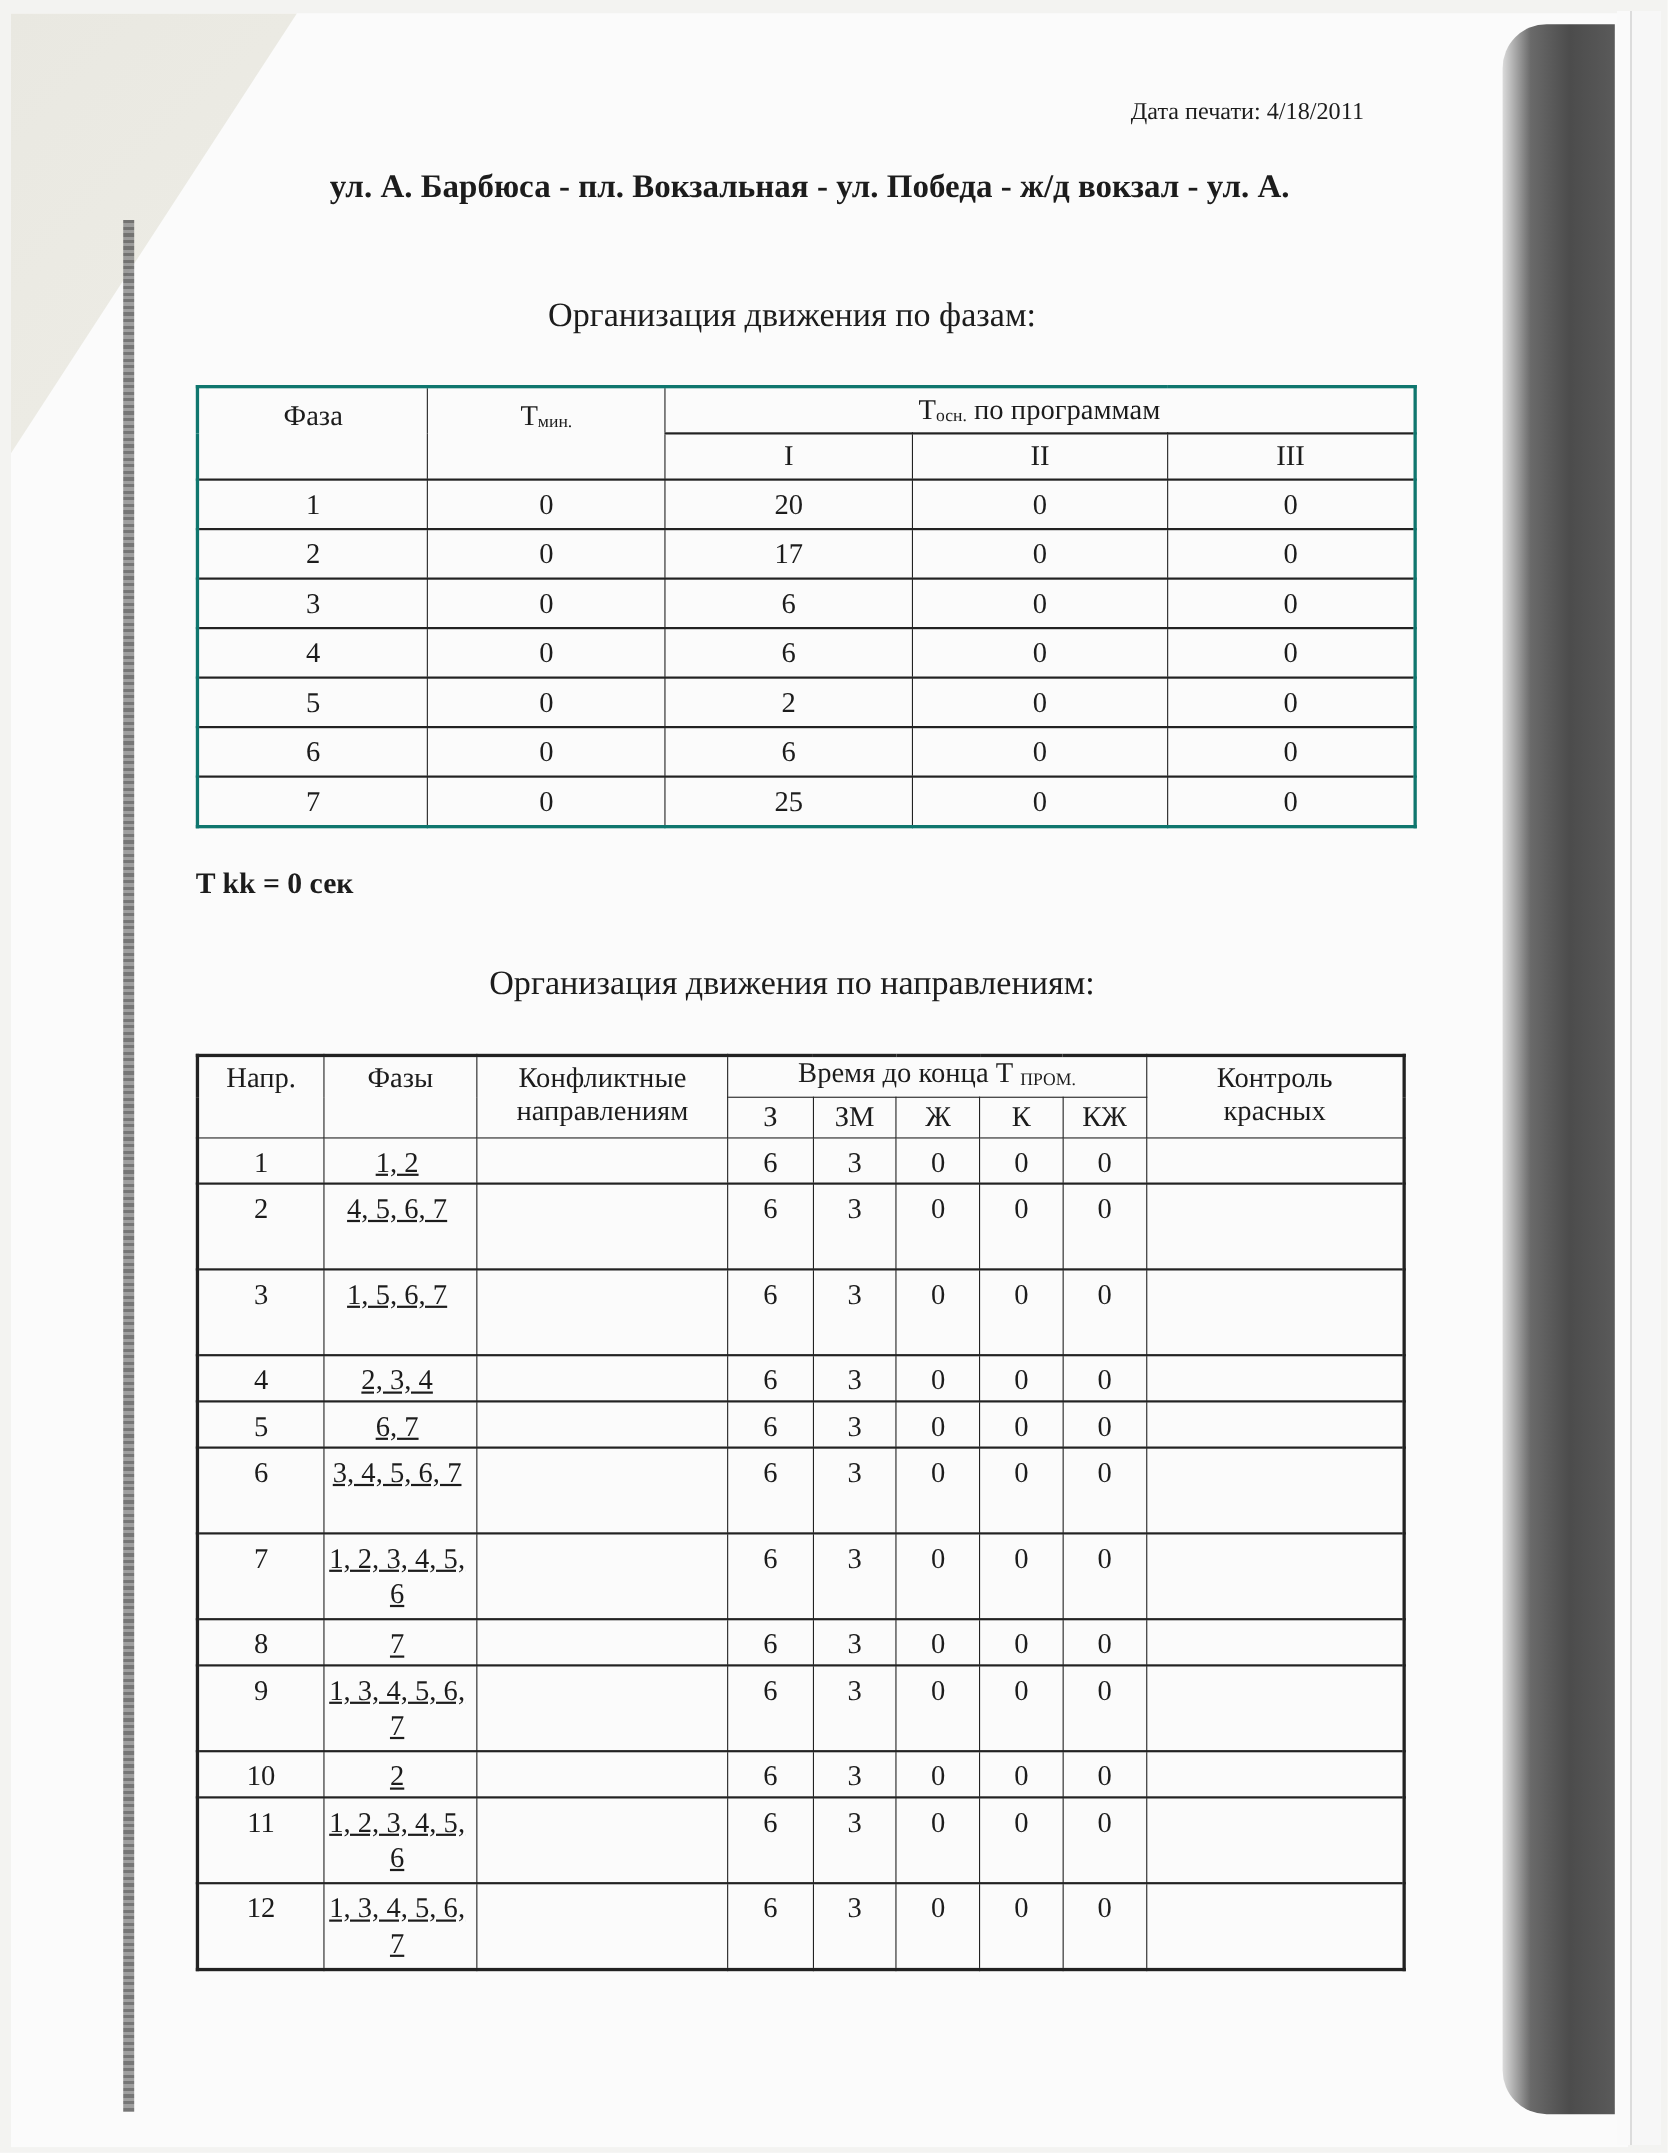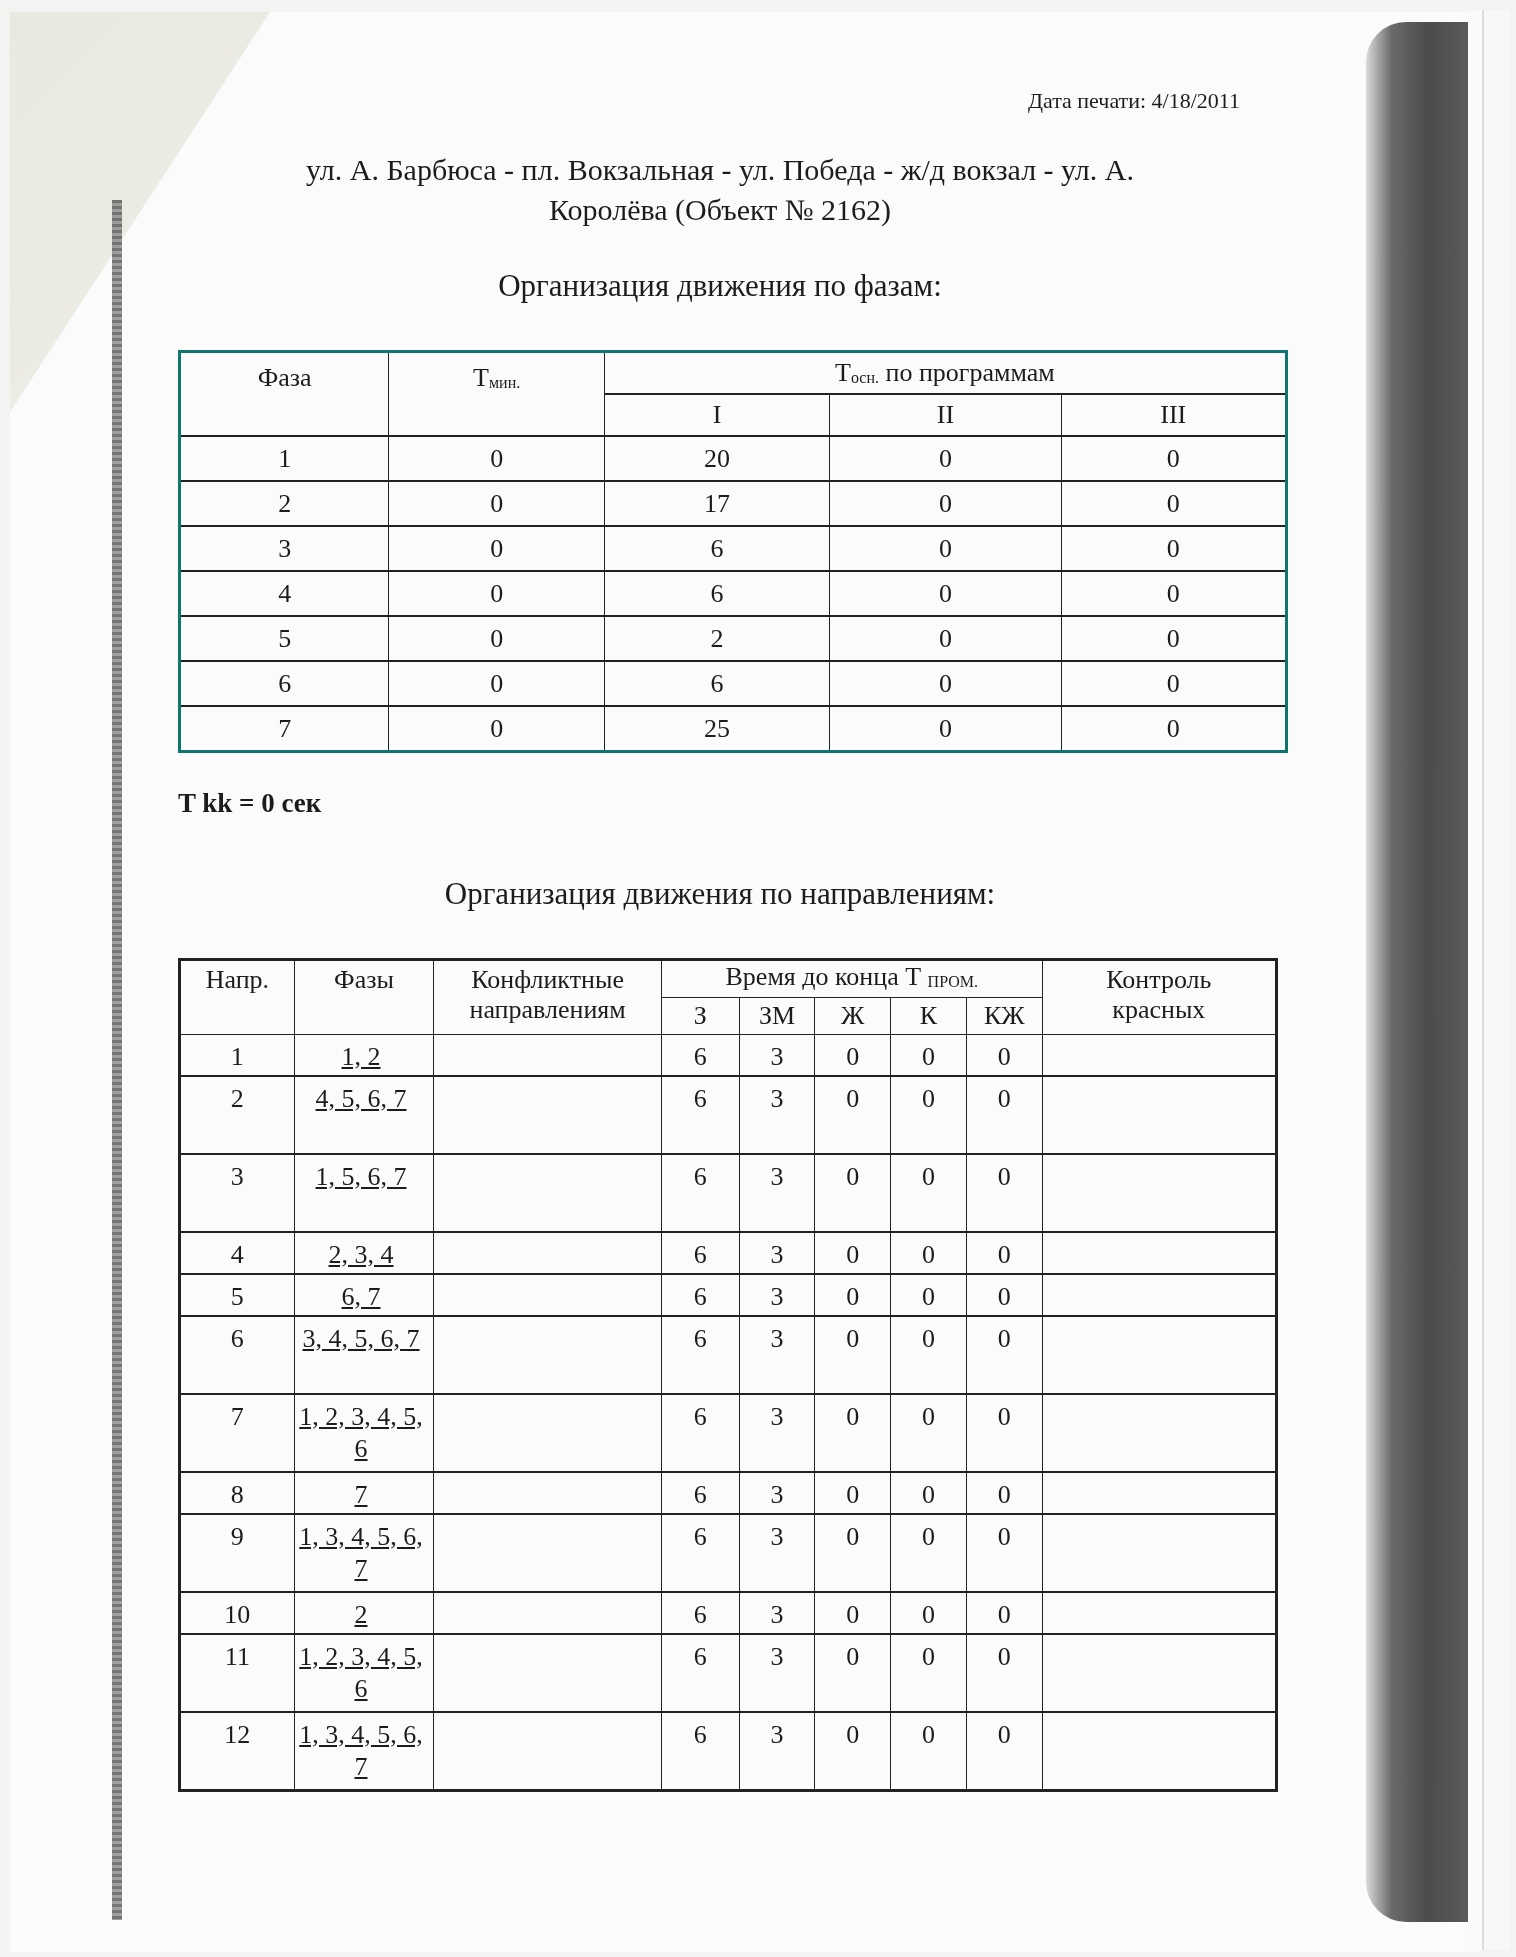--- a/index.html
+++ b/index.html
@@ -34,22 +34,22 @@
   }
   .edge-strip {
     position: absolute; left: 1470px; top: 10px; width: 40px; height: 1940px;
     background: linear-gradient(90deg, #fafafa 0 30%, #dcdcdc 30% 35%, #f7f7f7 35% 100%);
   }
 
   .print-date {
     position: absolute; left: 1028px; top: 88px; font-size: 22px;
   }
   .title {
-    position: absolute; left: 180px; top: 150px; width: 1080px;
-    text-align: center; font-weight: normal; font-size: 30px; line-height: 40px;
+    position: absolute; left: 196px; top: 150px; width: 1080px;
+    text-align: center; font-weight: bold; font-size: 30px; line-height: 40px;
   }
   .section-title {
     position: absolute; text-align: center; font-size: 31px;
   }
   .st1 { left: 400px; top: 268px; width: 640px; }
   .st2 { left: 340px; top: 876px; width: 760px; }
 
   table { border-collapse: collapse; position: absolute; }
   td, th { border: 1.5px solid #222; text-align: center; font-weight: normal; font-size: 26px; padding: 0; }
 
@@ -78,21 +78,20 @@
 <div class="page"></div>
 <div class="fold"></div>
 <div class="edge-left"></div>
 <div class="edge-right"></div>
 <div class="edge-strip"></div>
 
 <div class="print-date">Дата печати: 4/18/2011</div>
 
 <div class="title">
   <div>ул. А. Барбюса - пл. Вокзальная - ул. Победа - ж/д вокзал - ул. А.</div>
-  <div>Королёва (Объект № 2162)</div>
 </div>
 
 <div class="section-title st1">Организация движения по фазам:</div>
 
 <table class="t-phases">
   <colgroup>
     <col style="width:210px">
       <col style="width:216px">
       <col style="width:226px">
       <col style="width:232px">

